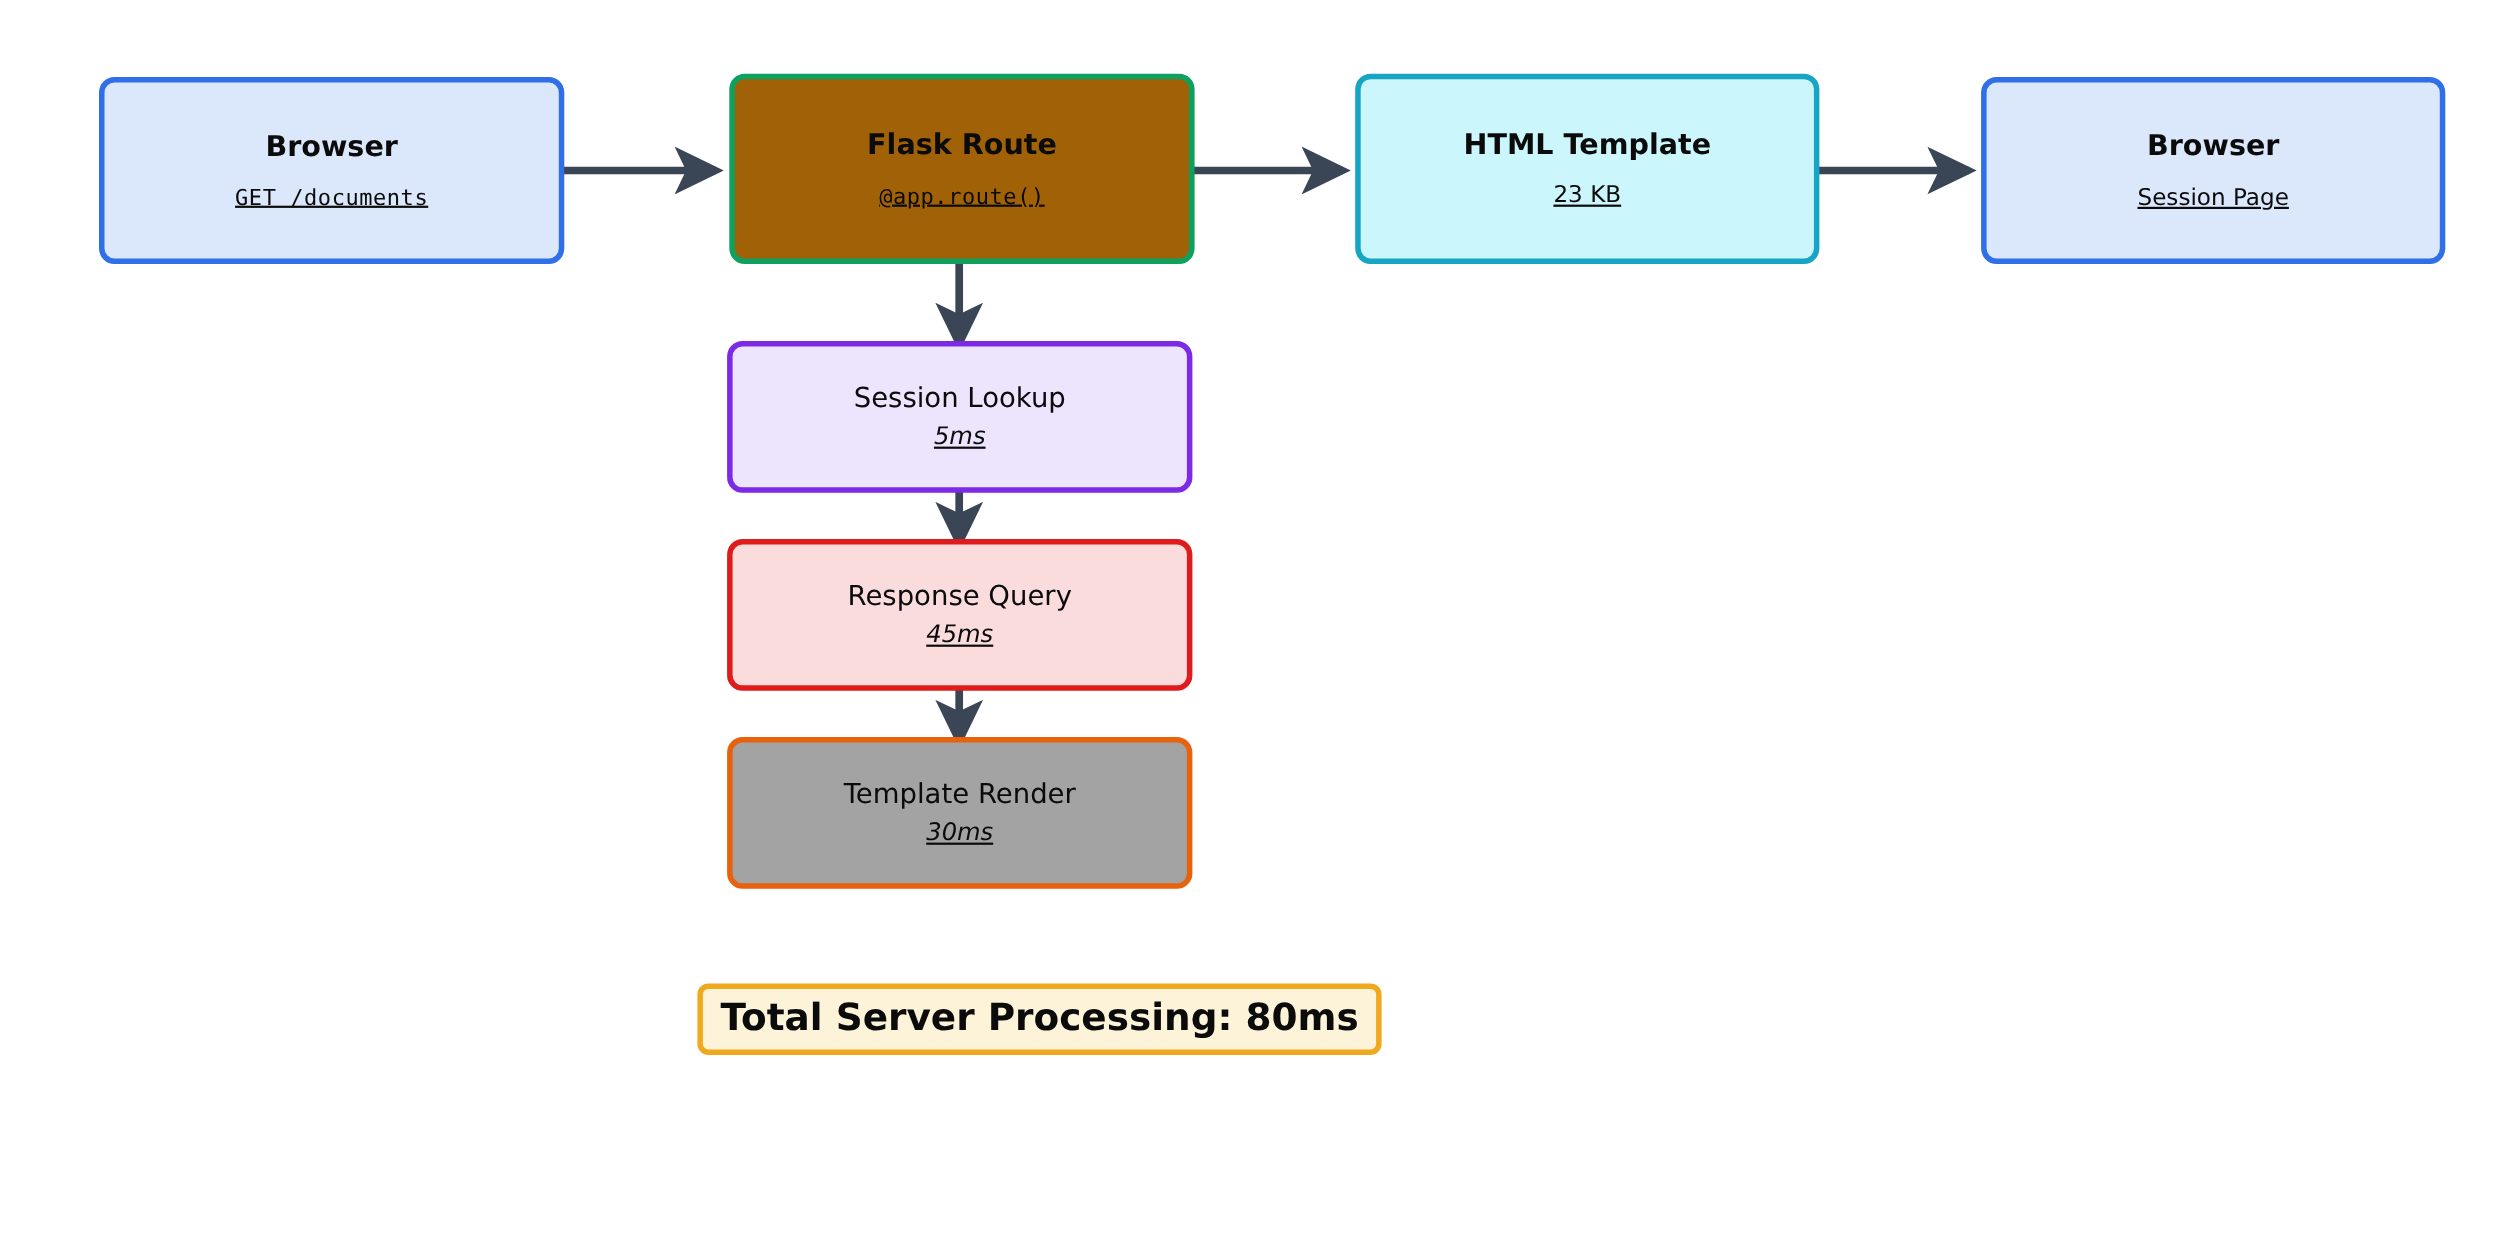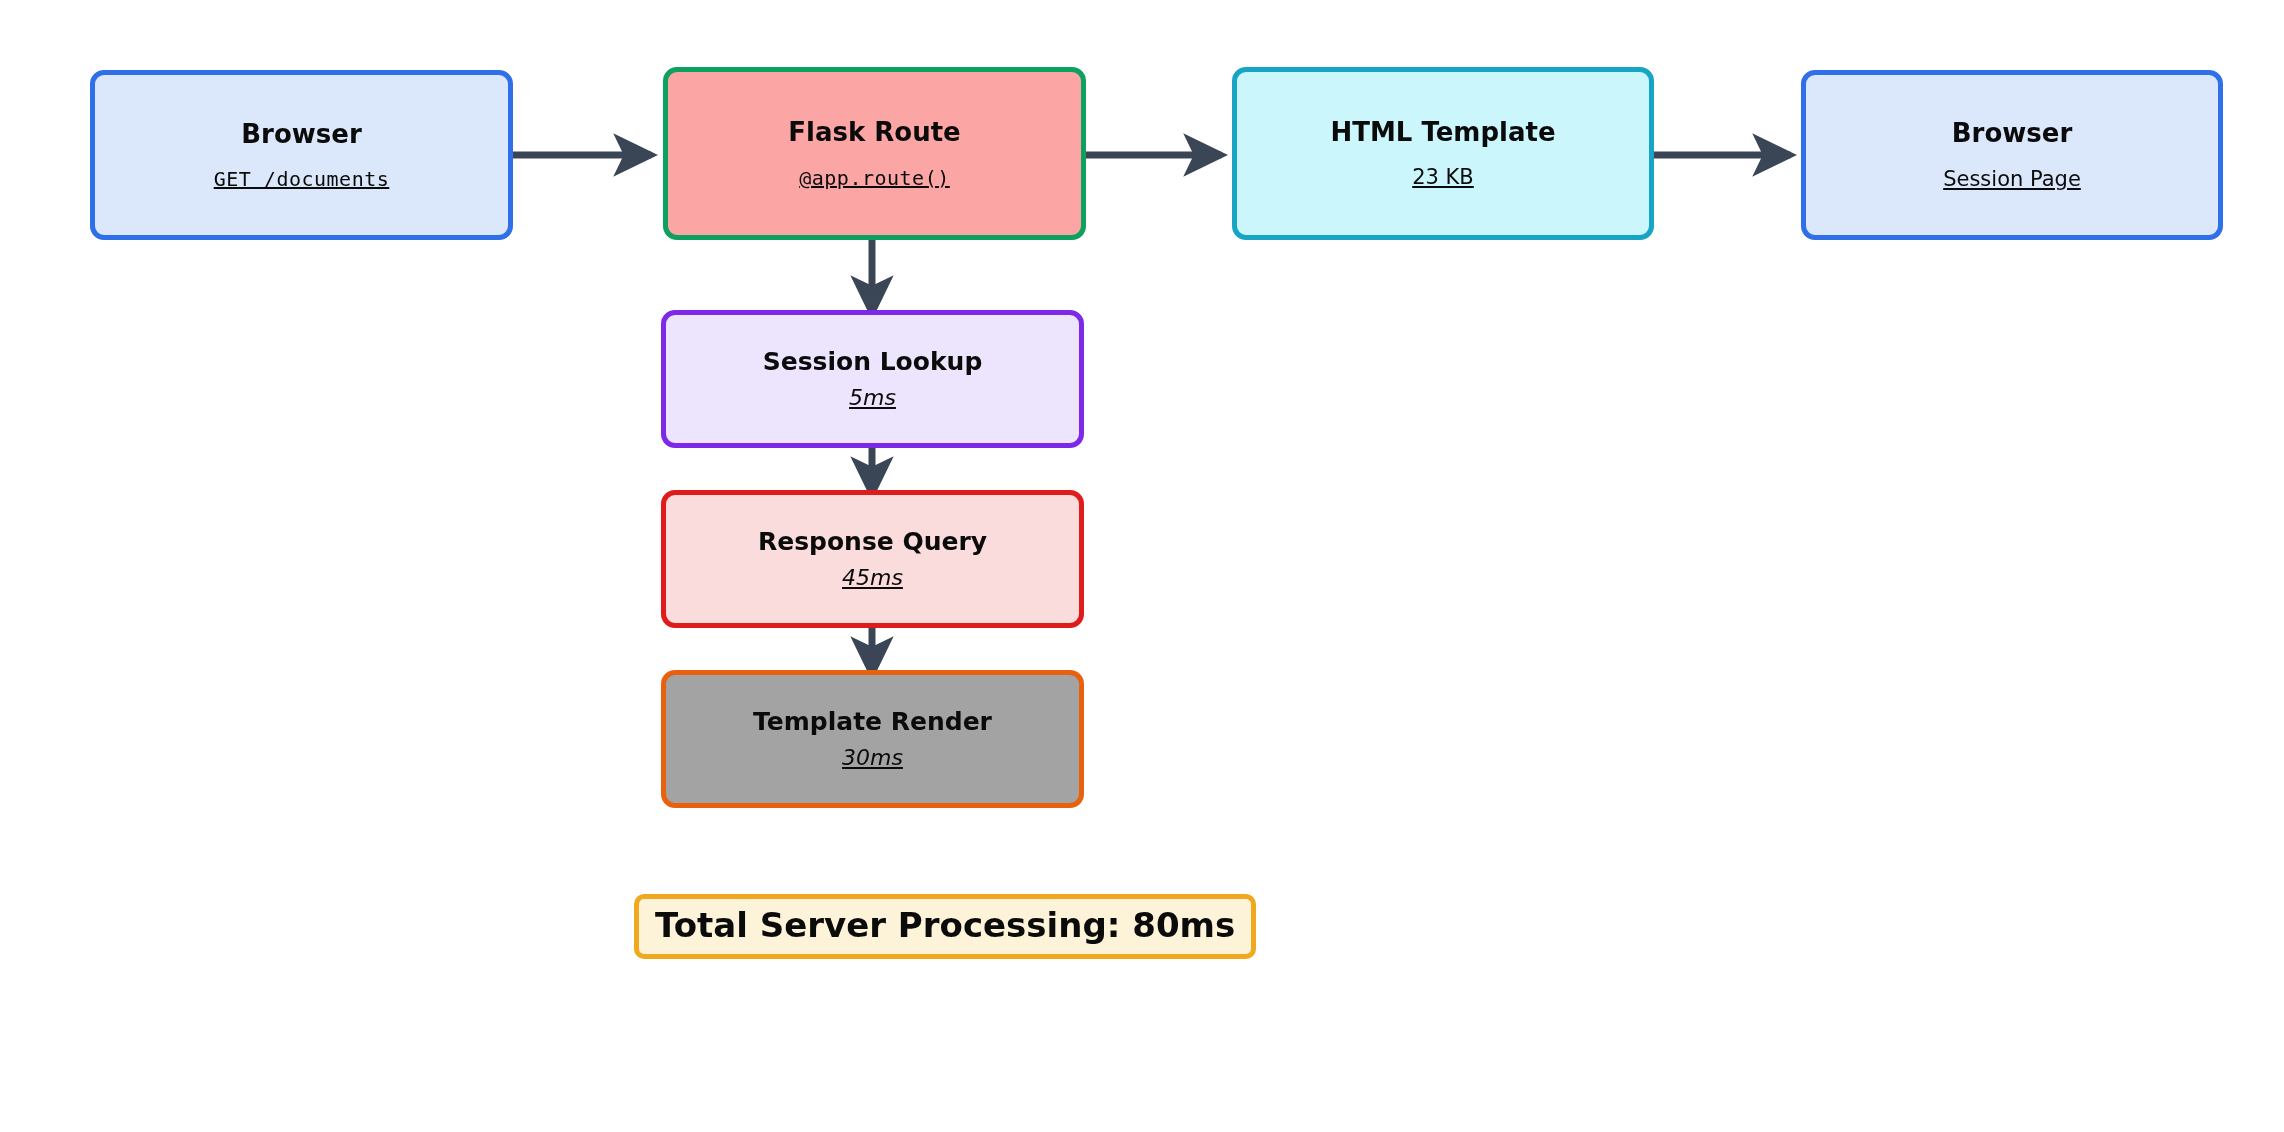--- a/index.html
+++ b/index.html
@@ -66,39 +66,39 @@
   .node.toprow .node-title { margin-bottom: 20px; text-align: right; }
 
   .node.mono .node-sub {
     font-family: "DejaVu Sans Mono", "Liberation Mono", monospace;
     font-size: 20px;
     letter-spacing: 0.5px;
   }
 
   
   .node.stacked .node-title {
-    font-weight: bold;
+    font-weight: normal;
     font-size: 25px;
     margin-bottom: 10px;
   }
   .node.stacked .node-sub {
     font-style: italic;
     font-size: 22px;
   }
 
   
   #node-browser-request {
     left: 90px;  top: 70px;  width: 423px; height: 170px;
     border-color: #2f6fe8;
     background: #dbe7fb;
   }
   #node-flask-route {
     left: 663px; top: 67px;  width: 423px; height: 173px;
     border-color: #0ea05e;
-    background: #fca5a5;
+    background: #a16207;
   }
   #node-html-response {
     left: 1232px; top: 67px; width: 422px; height: 173px;
     border-color: #16a5c4;
     background: #cbf6fb;
   }
   #node-browser-display {
     left: 1801px; top: 70px; width: 422px; height: 170px;
     border-color: #2f6fe8;
     background: #dbe7fb;

